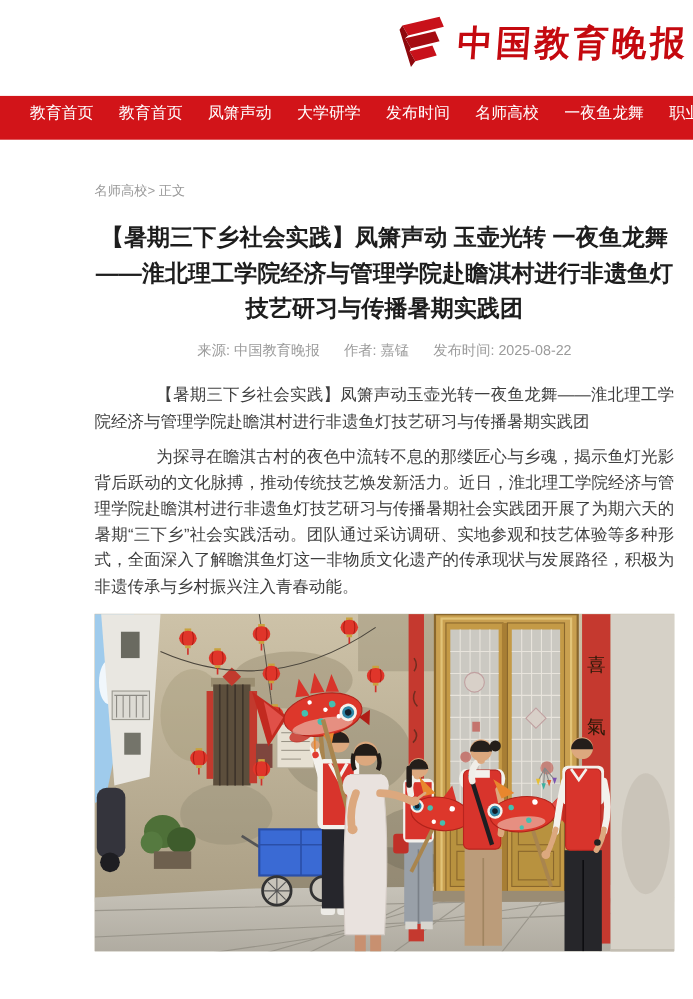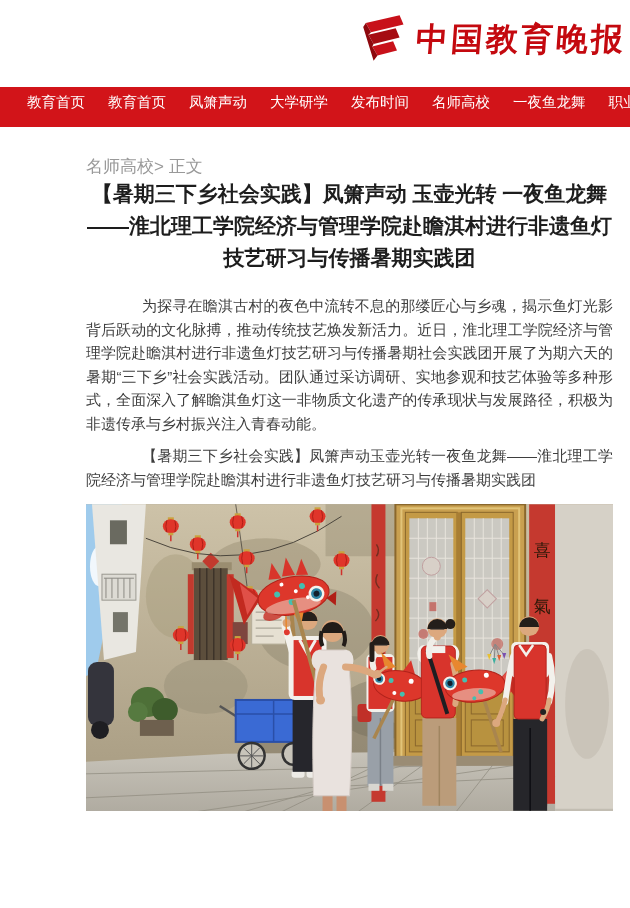--- a/index.html
+++ b/index.html
@@ -16,24 +16,24 @@
     font-size:32px; font-weight:700; color:#c4090f; letter-spacing:3px;
     font-family:"Liberation Serif","DejaVu Serif",serif;
     transform:skewX(-4deg);
   }
   
   .nav { height:40px; background:#d21419; overflow:hidden; }
   .nav-inner { display:flex; gap:23px; padding-left:27px; width:760px; height:30px; align-items:center; }
   .nav-item { color:#fff; font-size:14.5px; white-space:nowrap; cursor:pointer; text-decoration:none; }
   
   .content { width:527px; margin-left:86px; }
-  .breadcrumb { padding-top:28px; font-size:17px; color:#999; }
+  .breadcrumb { padding-top:38px; font-size:12px; color:#999; }
   .breadcrumb a { color:#999; text-decoration:none; cursor:pointer; }
   .article-title {
-    font-size:21px; font-weight:700; color:#1d1d1d;
+    margin-top:19px; font-size:21px; font-weight:700; color:#1d1d1d;
     line-height:32px; text-align:center;
   }
   .article-meta { margin-top:13px; text-align:center; font-size:13px; color:#9b9b9b; }
   .article-meta span { margin:0 11px; }
   .article-body { margin-top:20px; }
   .article-body p {
     font-size:15px; line-height:23.5px; color:#3e3e3e;
     text-align:justify; text-indent:56px; margin-bottom:9px;
   }
   .photo-wrap { margin-top:13px; width:527px; height:307px; overflow:hidden; background:#b9b2a0; }
@@ -69,24 +69,27 @@
 </div>
 
 <div class="content">
 
   <div class="breadcrumb">
     <a>名师高校</a><span>&gt;</span>&nbsp;<span>正文</span>
   </div>
 
   <h1 class="article-title">【暑期三下乡社会实践】凤箫声动 玉壶光转 一夜鱼龙舞——淮北理工学院经济与管理学院赴瞻淇村进行非遗鱼灯技艺研习与传播暑期实践团</h1>
 
+  <div class="article-meta">
+    <span><i style="font-style:normal">来源: </i><i style="font-style:normal">中国教育晚报</i></span><span><i style="font-style:normal">作者: </i><i style="font-style:normal">嘉锰</i></span><span><i style="font-style:normal">发布时间: </i><i style="font-style:normal">2025-08-22</i></span>
+  </div>
 
   <div class="article-body">
+    <p>【暑期三下乡社会实践】凤箫声动玉壶光转一夜鱼龙舞——淮北理工学院经济与管理学院赴瞻淇村进行非遗鱼灯技艺研习与传播暑期实践团</p>
     <p>为探寻在瞻淇古村的夜色中流转不息的那缕匠心与乡魂，揭示鱼灯光影背后跃动的文化脉搏，推动传统技艺焕发新活力。近日，淮北理工学院经济与管理学院赴瞻淇村进行非遗鱼灯技艺研习与传播暑期社会实践团开展了为期六天的暑期“三下乡”社会实践活动。团队通过采访调研、实地参观和技艺体验等多种形式，全面深入了解瞻淇鱼灯这一非物质文化遗产的传承现状与发展路径，积极为非遗传承与乡村振兴注入青春动能。</p>
-    <p>【暑期三下乡社会实践】凤箫声动玉壶光转一夜鱼龙舞——淮北理工学院经济与管理学院赴瞻淇村进行非遗鱼灯技艺研习与传播暑期实践团</p>
   </div>
 
   <div class="photo-wrap">
   <svg viewBox="0 0 528 360" width="527" height="360">
     <defs>
       <linearGradient id="wallG" x1="0" y1="0" x2="0" y2="1">
         <stop offset="0" stop-color="#cdc2a8"></stop>
             <stop offset="1" stop-color="#ab9f85"></stop>
       </linearGradient>
       <linearGradient id="paveG" x1="0" y1="0" x2="0" y2="1">

